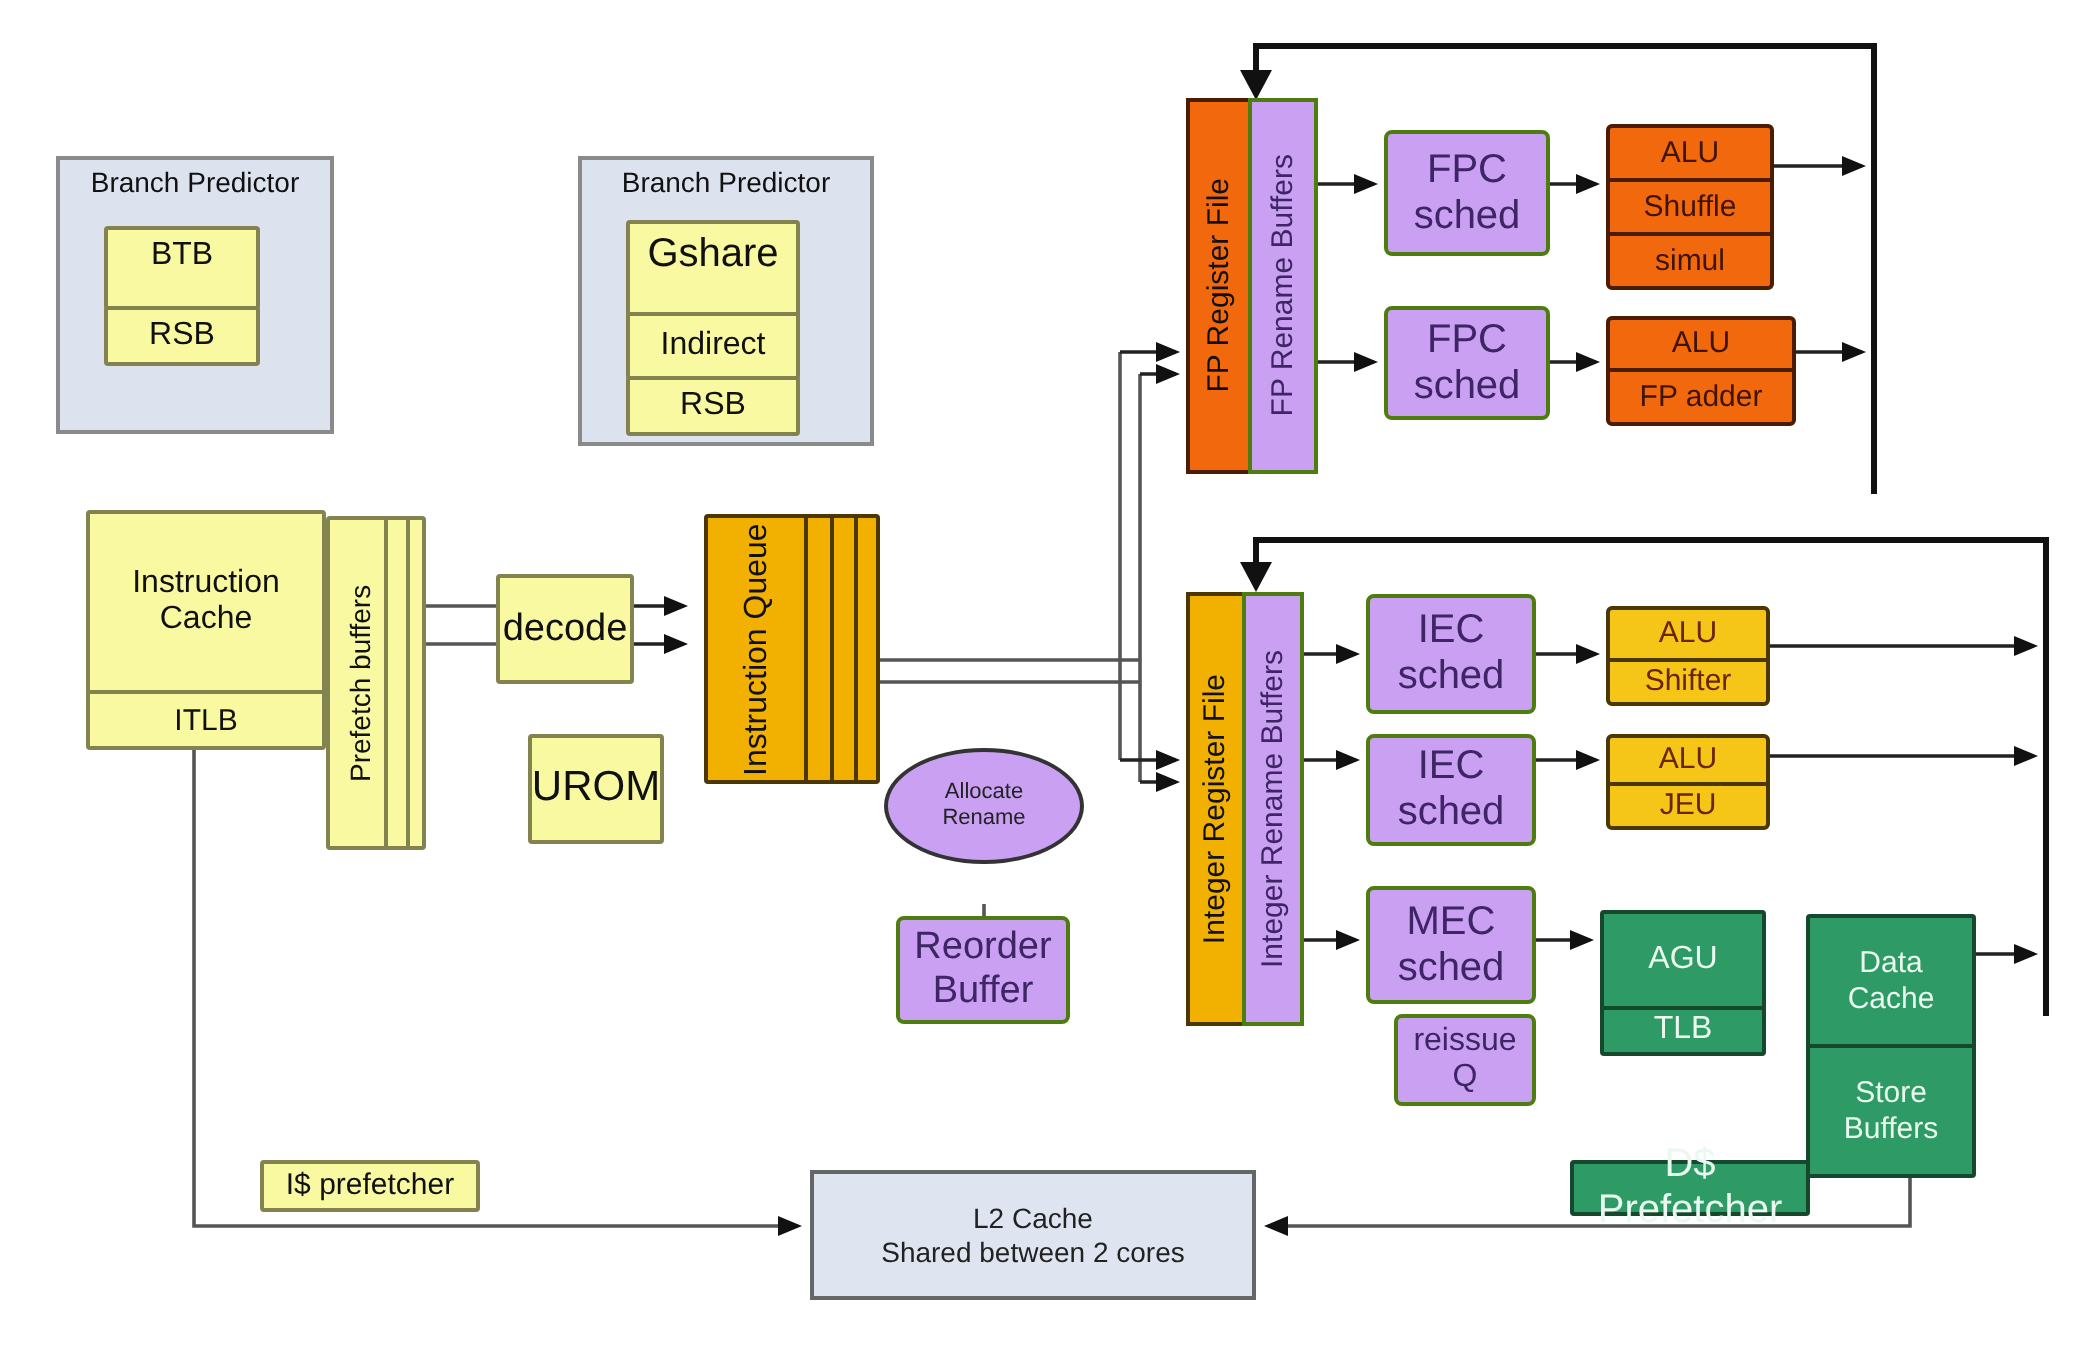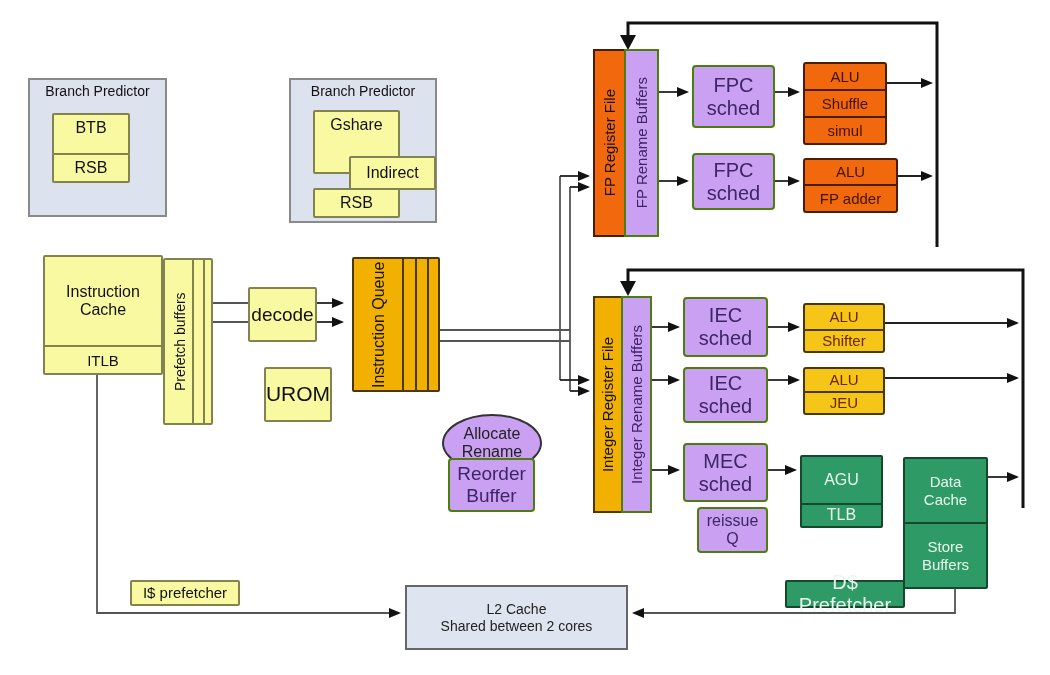--- a/index.html
+++ b/index.html
@@ -93,22 +93,22 @@
     </g>
   </svg>
 
   <div class="box panel" style="left:28px;top:78px;width:139px;height:139px;"></div>
   <div class="box" style="left:28px;top:82px;width:139px;height:18px;font-size:14px;">Branch Predictor</div>
   <div class="box yellow" style="left:52px;top:113px;width:78px;height:42px;font-size:16px;align-items:flex-start;padding-top:4px;">BTB</div>
   <div class="box yellow" style="left:52px;top:153px;width:78px;height:30px;font-size:16px;">RSB</div>
 
   <div class="box panel" style="left:289px;top:78px;width:148px;height:145px;"></div>
   <div class="box" style="left:289px;top:82px;width:148px;height:18px;font-size:14px;">Branch Predictor</div>
-  <div class="box yellow" style="left:313px;top:110px;width:87px;height:64px;font-size:16px;align-items:flex-start;padding-top:4px;">Gshare</div>
-  <div class="box yellow" style="left:313px;top:156px;width:87px;height:34px;font-size:16px;margin-left:36px;">Indirect</div>
+  <div class="box yellow" style="left:313px;top:110px;width:87px;height:64px;font-size:20px;align-items:flex-start;padding-top:4px;">Gshare</div>
+  <div class="box yellow" style="left:313px;top:156px;width:87px;height:34px;font-size:16px;">Indirect</div>
   <div class="box yellow" style="left:313px;top:188px;width:87px;height:30px;font-size:16px;">RSB</div>
 
   <div class="box yellow col" style="left:43px;top:255px;width:120px;height:120px;padding:0;">
     <div class="row lbl" style="flex:93;font-size:16px;">Instruction
 Cache</div>
     <div class="row" style="flex:27;font-size:15px;border-top:2px solid #83834F;">ITLB</div>
   </div>
 
   <div class="box yellow" style="left:163px;top:258px;width:50px;height:167px;">
     <span class="vtext" style="font-size:14px;position:absolute;left:2px;top:0;bottom:0;width:26px;display:flex;align-items:center;justify-content:center;">Prefetch buffers</span>
@@ -119,21 +119,21 @@
   <div class="box yellow" style="left:248px;top:287px;width:69px;height:55px;font-size:19px;">decode</div>
   <div class="box yellow" style="left:264px;top:367px;width:68px;height:55px;font-size:21px;">UROM</div>
 
   <div class="box gold" style="left:352px;top:257px;width:88px;height:135px;">
     <span class="vtext" style="font-size:16px;position:absolute;left:2px;top:0;bottom:0;width:46px;display:flex;align-items:center;justify-content:center;line-height:1.25;">Instruction Queue</span>
     <span class="inner-vline" style="left:48px;"></span>
     <span class="inner-vline" style="left:61px;"></span>
     <span class="inner-vline" style="left:73px;"></span>
   </div>
 
-  <div class="box ellipse lbl" style="left:442px;top:414px;width:100px;height:58px;font-size:16px;color:#222;">Allocate
+  <div class="box ellipse lbl" style="left:442px;top:374px;width:100px;height:58px;font-size:11px;color:#222;">Allocate
 Rename</div>
   <div class="box purple lbl" style="left:448px;top:458px;width:87px;height:54px;font-size:19px;color:#3F2566;">Reorder
 Buffer</div>
 
   <div class="box orange" style="left:593px;top:49px;width:33px;height:188px;border-radius:0;">
     <span class="vtext" style="font-size:15px;">FP Register File</span>
   </div>
   <div class="box purple" style="left:624px;top:49px;width:35px;height:188px;border-radius:0;color:#3F2566;">
     <span class="vtext" style="font-size:15px;">FP Rename Buffers</span>
   </div>

